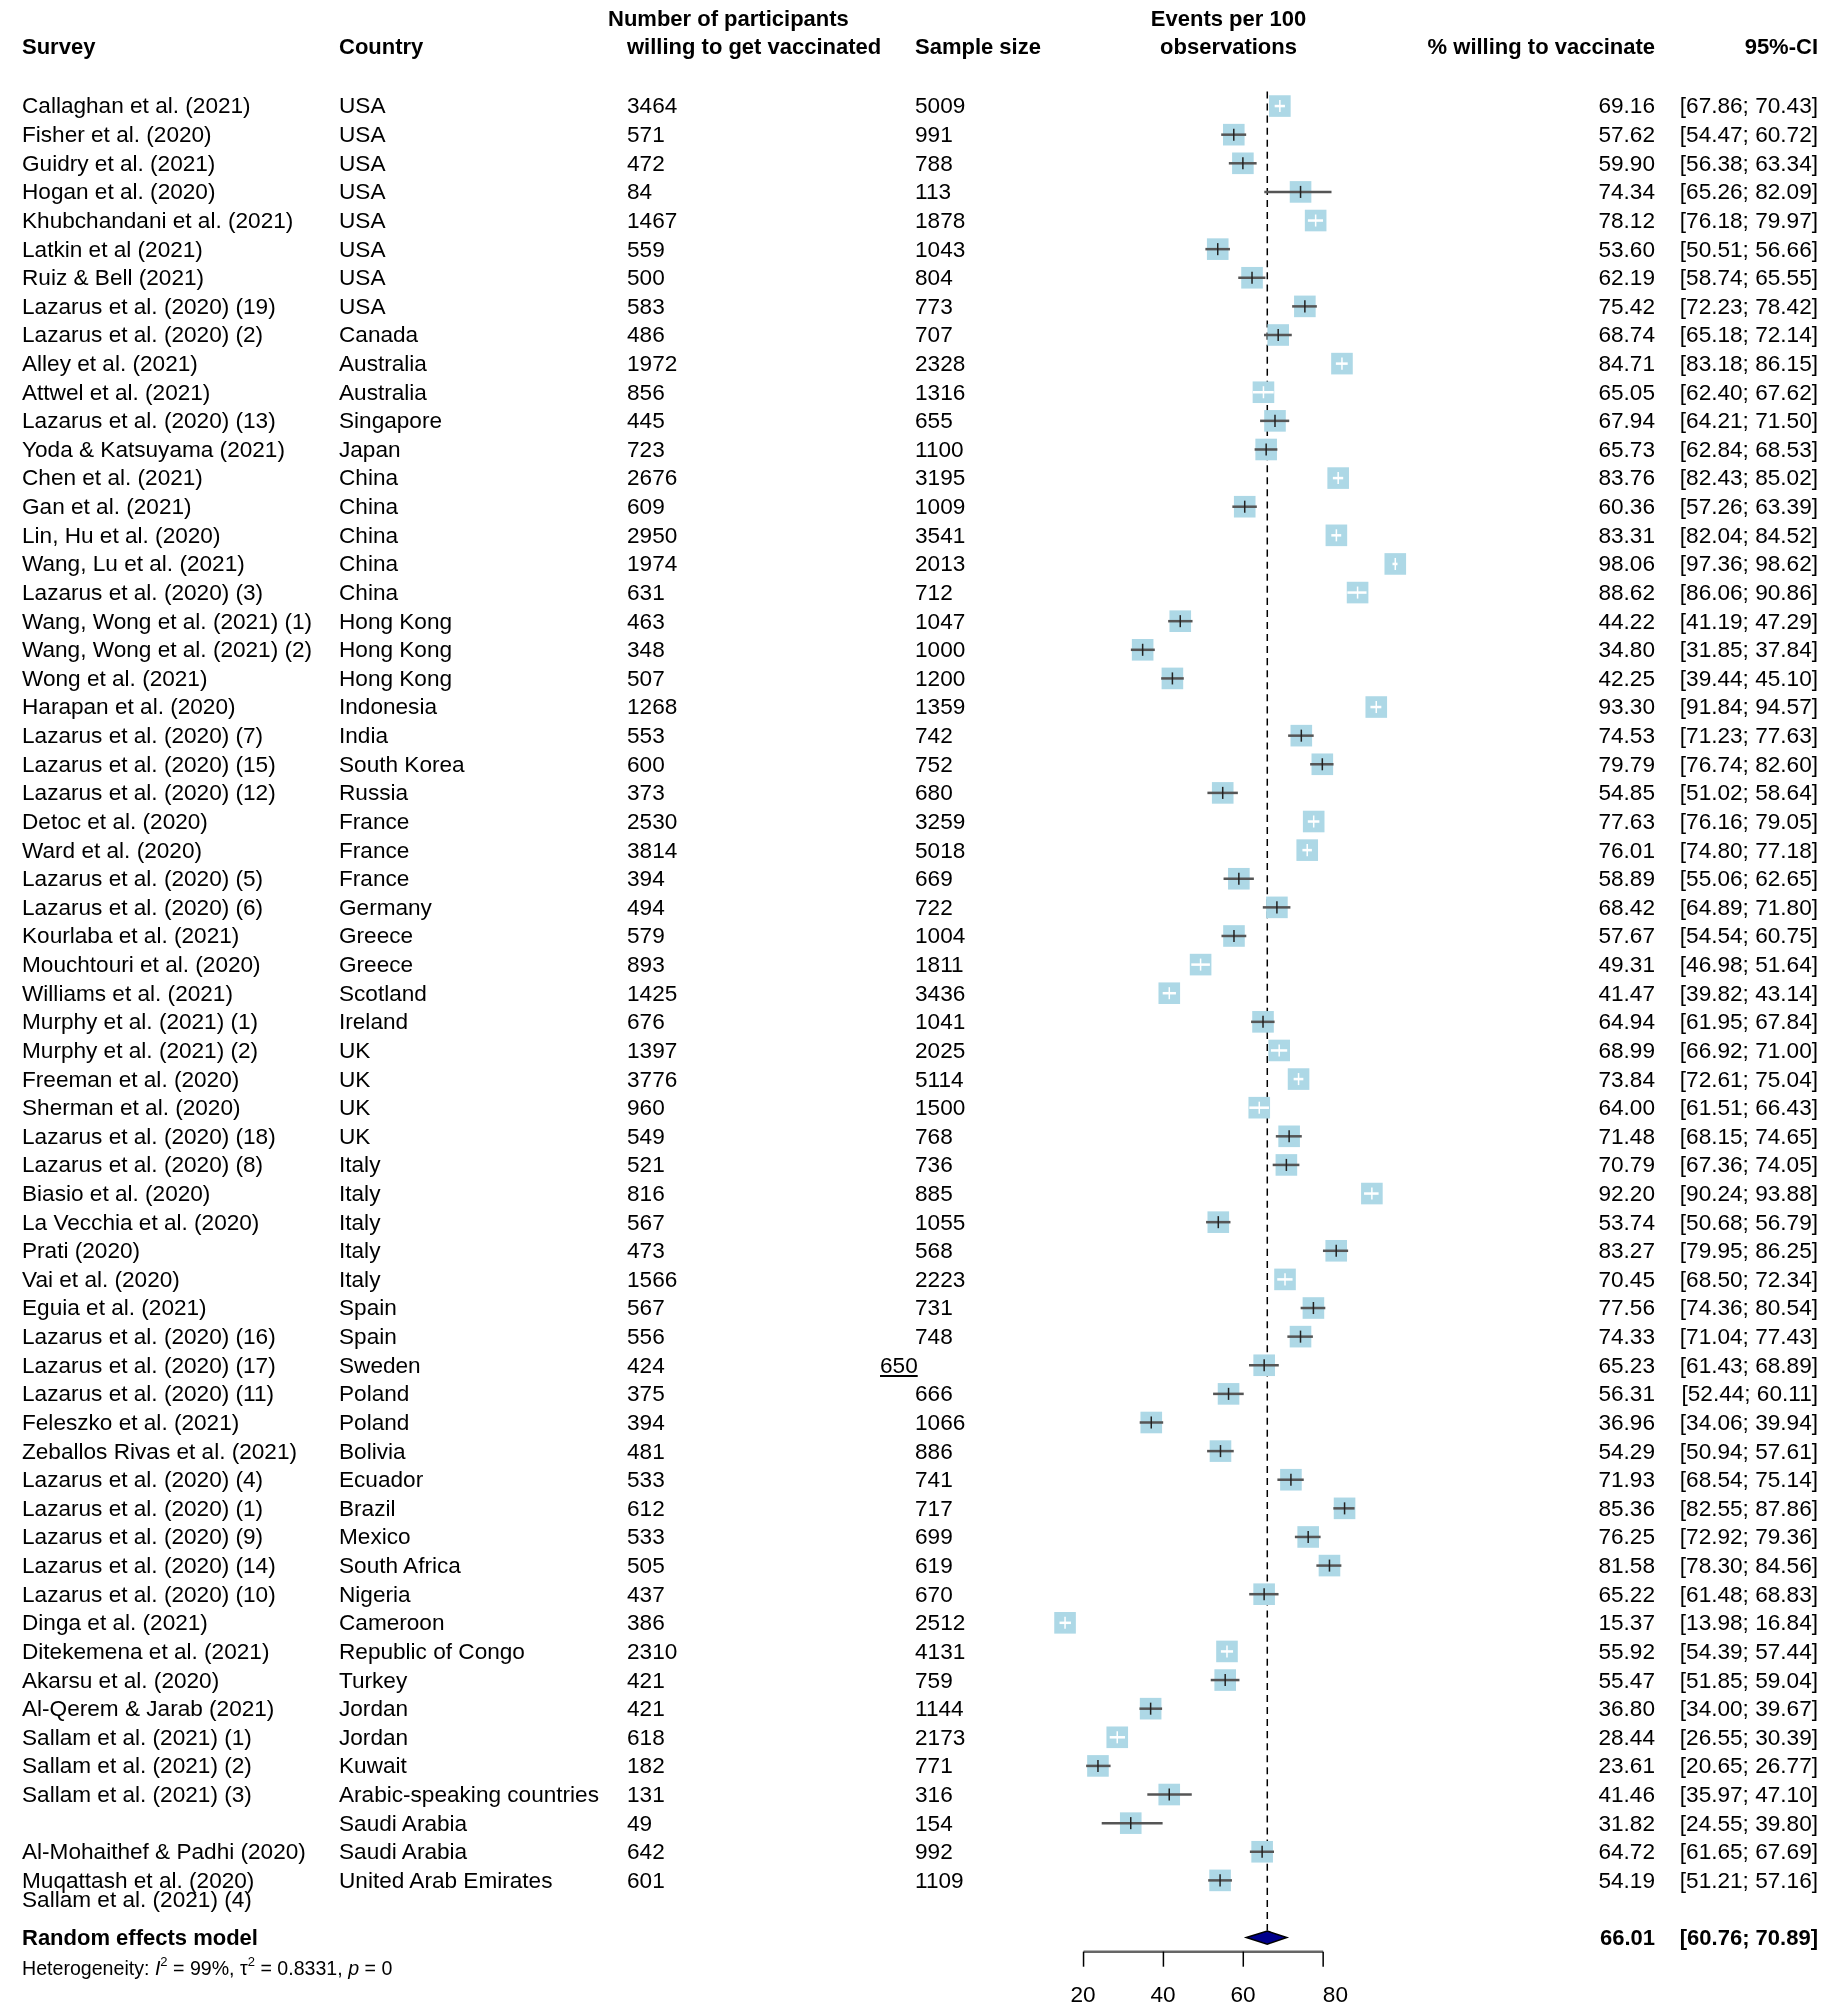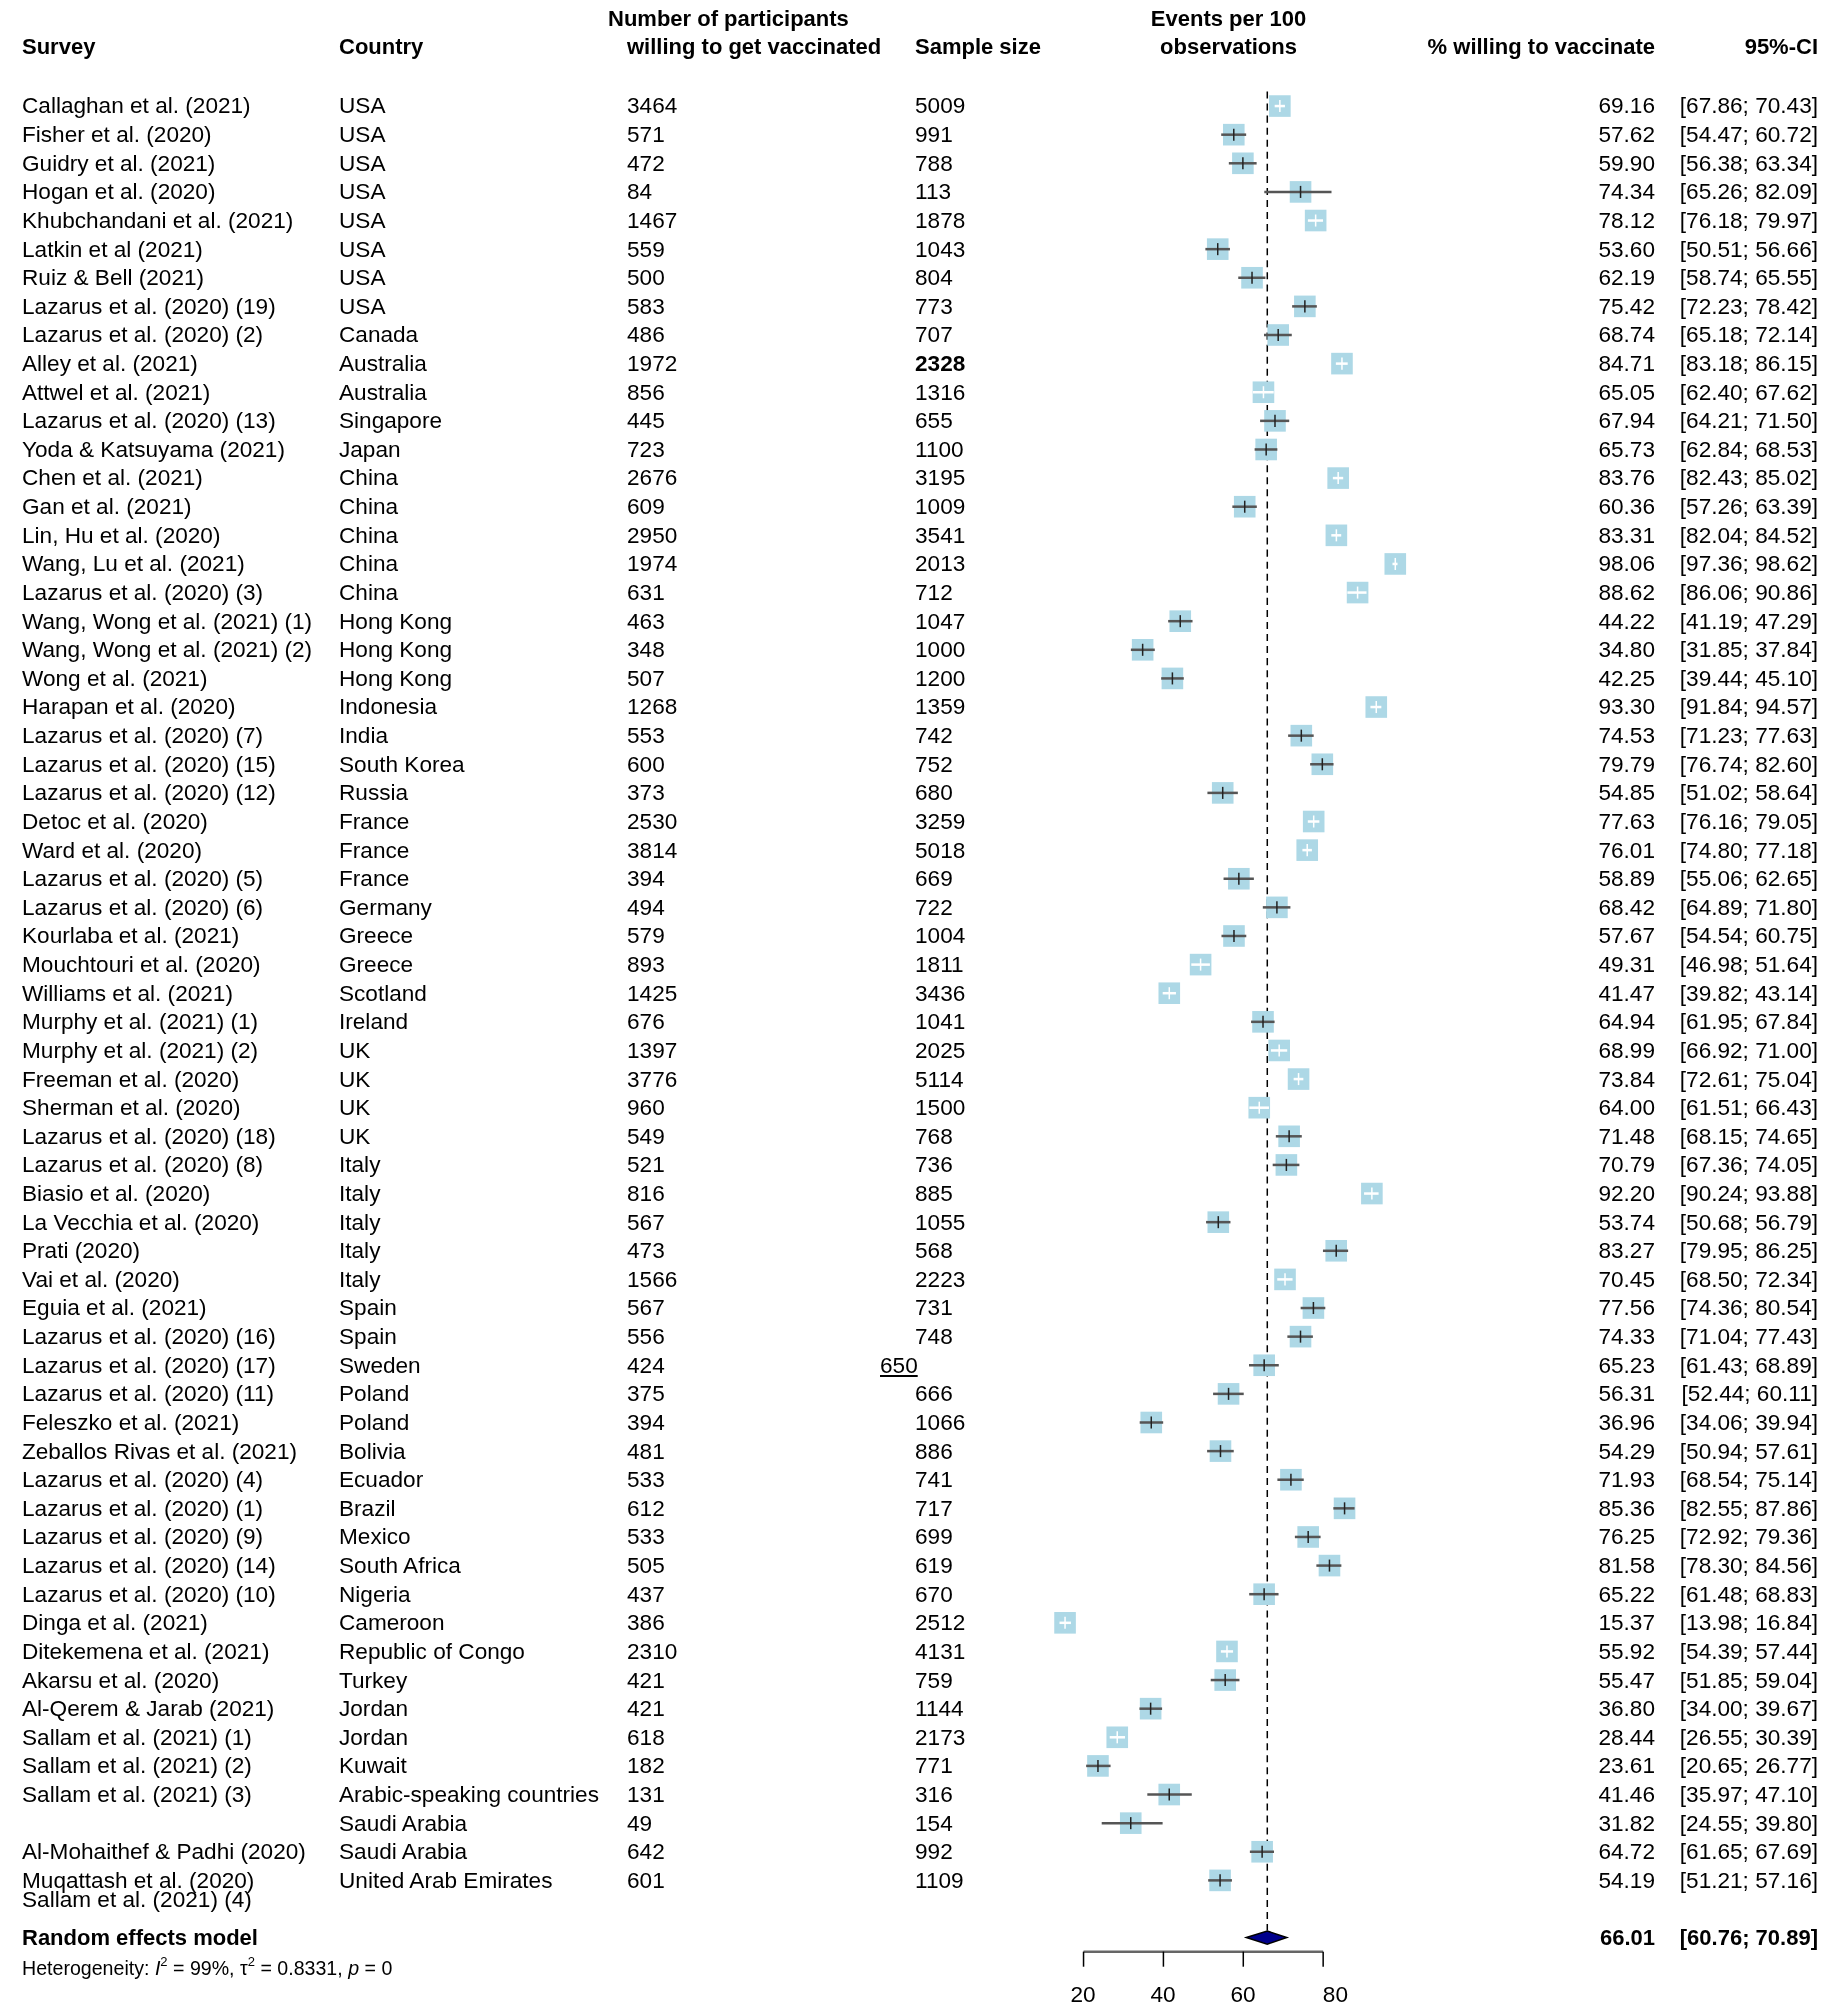--- a/index.html
+++ b/index.html
@@ -98,21 +98,21 @@
       <div class="cell " style="left: 339px; top: 320px;">Canada</div>
       <div class="cell " style="left: 627px; top: 320px;">486</div>
       <div class="cell " style="left: 915px; top: 320px;">707</div>
       <div class="cell right" style="left: 1356px; top: 320px; width: 299px; text-align: right;">68.74</div>
       <div class="cell right" style="left: 1668px; top: 320px; width: 150px;">[65.18; 72.14]</div>
     </div>
     <div>
       <div class="cell " style="left: 22px; top: 349px;">Alley et al. (2021)</div>
       <div class="cell " style="left: 339px; top: 349px;">Australia</div>
       <div class="cell " style="left: 627px; top: 349px;">1972</div>
-      <div class="cell " style="left: 915px; top: 349px; font-weight: bold;">2328</div>
+      <div class="cell " style="left: 915px; top: 349px;">2328</div>
       <div class="cell right" style="left: 1356px; top: 349px; width: 299px;">84.71</div>
       <div class="cell right" style="left: 1668px; top: 349px; width: 150px;">[83.18; 86.15]</div>
     </div>
     <div>
       <div class="cell " style="left: 22px; top: 378px;">Attwel et al. (2021)</div>
       <div class="cell " style="left: 339px; top: 378px;">Australia</div>
       <div class="cell " style="left: 627px; top: 378px;">856</div>
       <div class="cell " style="left: 915px; top: 378px;">1316</div>
       <div class="cell right" style="left: 1356px; top: 378px; width: 299px;">65.05</div>
       <div class="cell right" style="left: 1668px; top: 378px; width: 150px;">[62.40; 67.62]</div>

